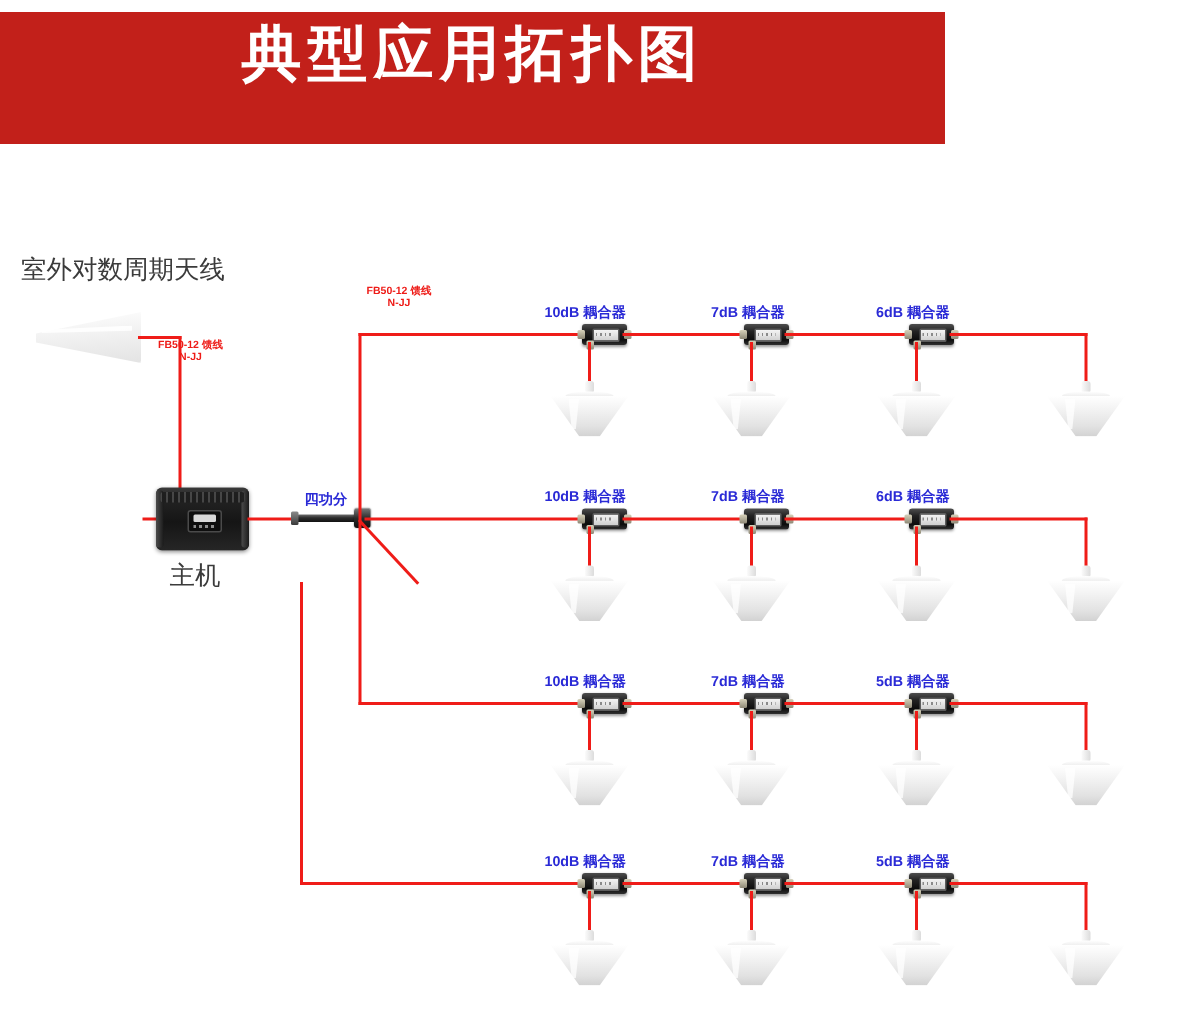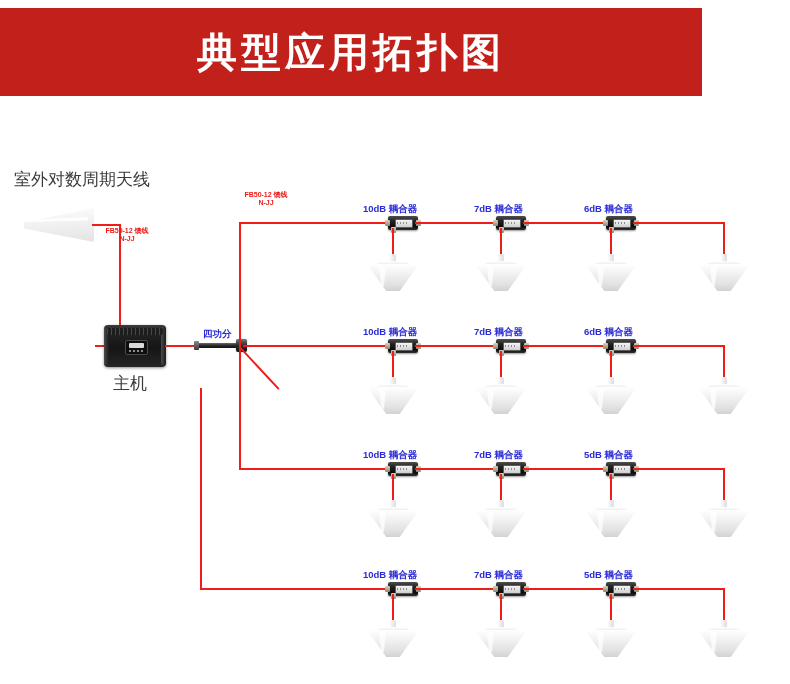--- a/index.html
+++ b/index.html
@@ -6,23 +6,23 @@
   body{
     width:790px;height:684px;
     background:#ffffff;
     font-family:"Liberation Sans","DejaVu Sans",sans-serif;
     overflow:hidden;
   }
   #root{position:relative;width:790px;height:684px;background:#fff;}
 
   
   .header{
-    position:absolute;left:0;top:8px;width:702px;height:88px;
+    position:absolute;left:0;top:8px;width:630px;height:88px;
     background:#c2201a;
-    display:flex;align-items:center;justify-content:center;
+    display:flex;align-items:flex-start;justify-content:center;
   }
   .header .title{
     color:#ffffff;
     font-size:40px;
     font-weight:bold;
     letter-spacing:4px;
     font-family:"DejaVu Sans","Liberation Sans",sans-serif;
   }
 
   

